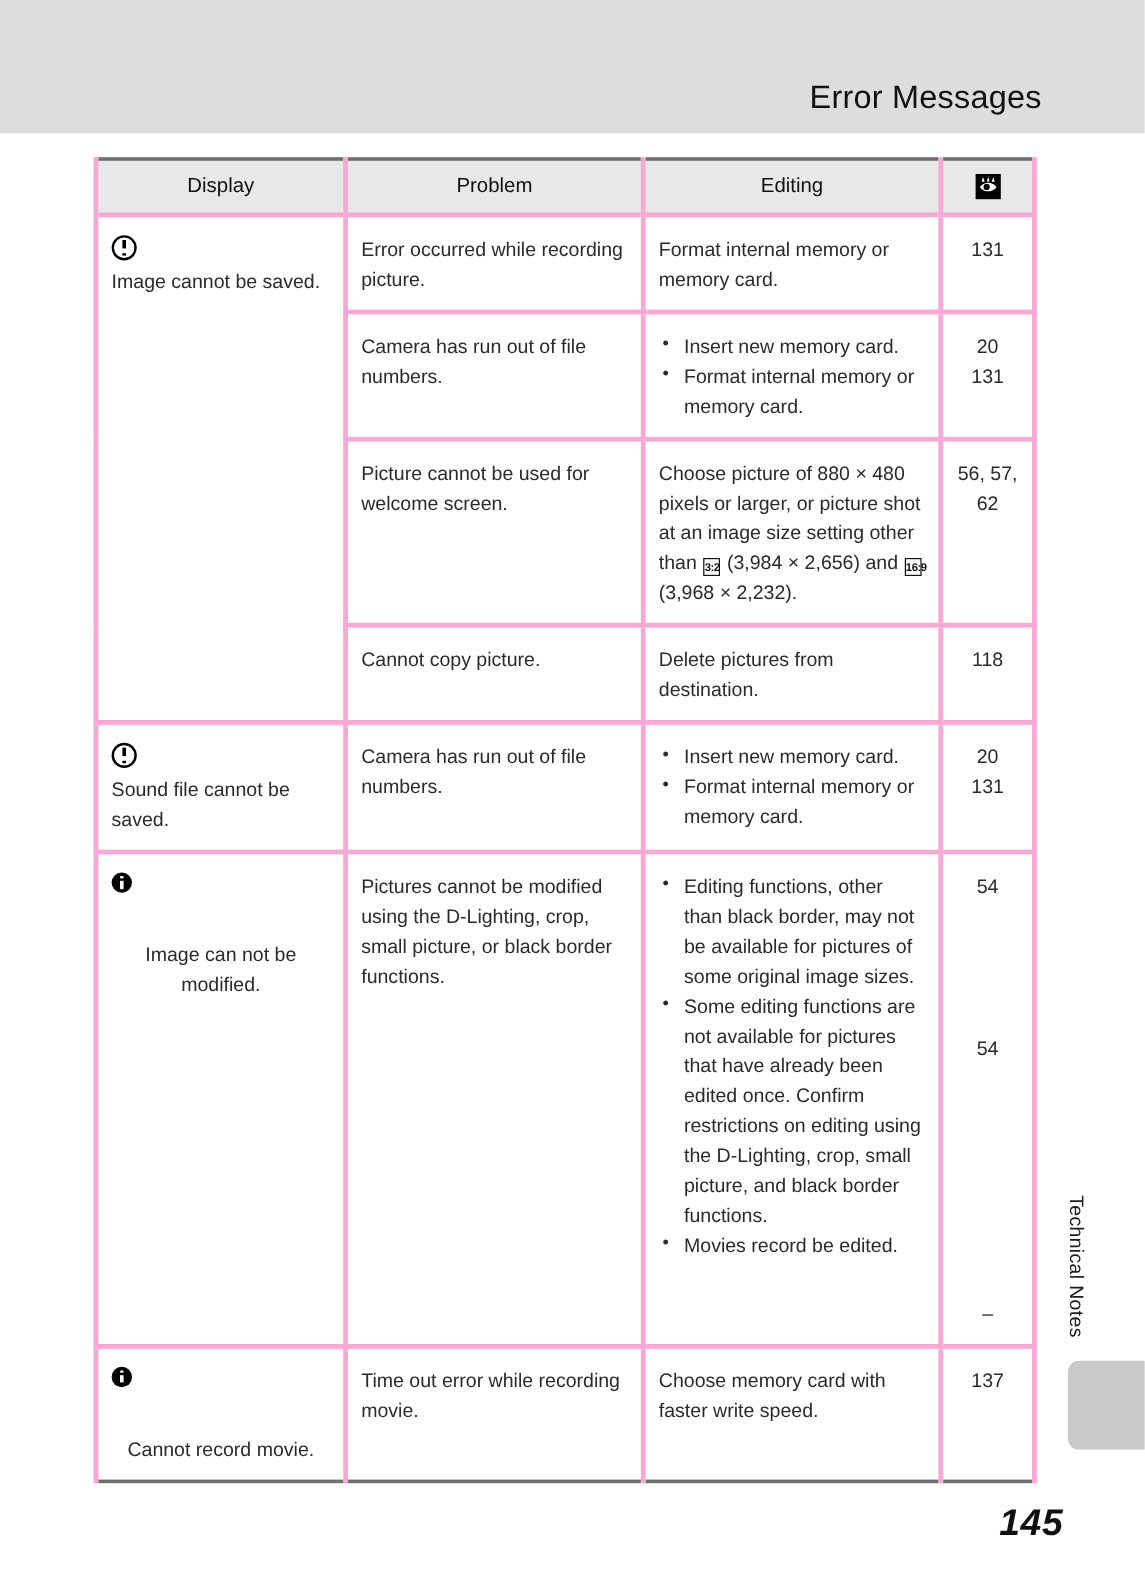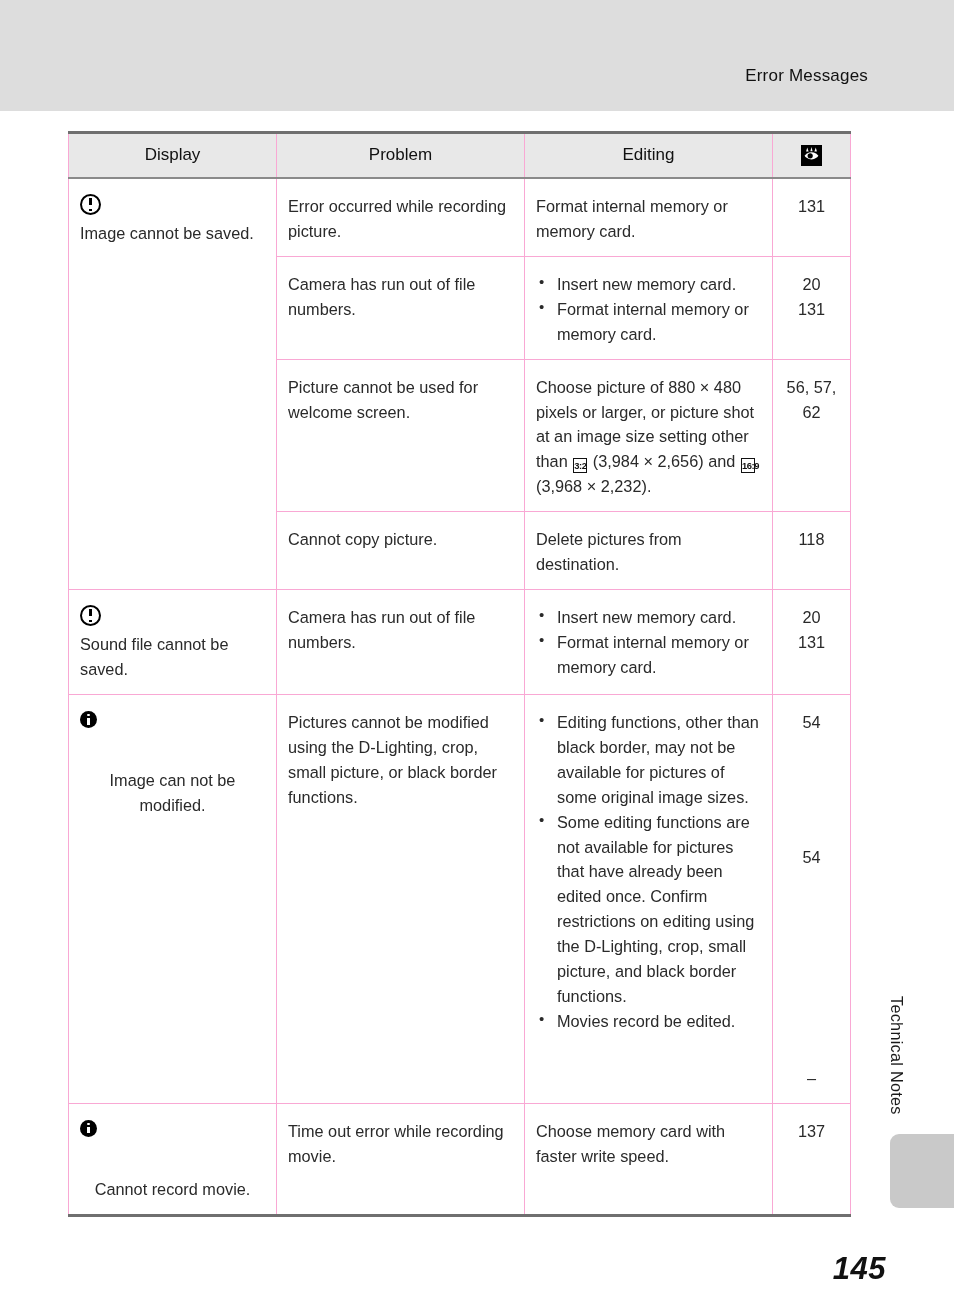--- a/index.html
+++ b/index.html
@@ -22,45 +22,45 @@
     left: 0;
     top: 0;
     width: 954px;
     height: 111px;
     background: #dddddd;
   }
   .head-title {
     position: absolute;
     right: 86px;
     top: 66px;
-    font-size: 17px;
+    font-size: 27px;
     color: #111111;
     letter-spacing: .2px;
     white-space: nowrap;
   }
 
   
   .tbl-wrap {
     position: absolute;
-    left: 68px;
+    left: 78px;
     top: 131px;
     width: 782px;
   }
   table.err {
     border-collapse: collapse;
     table-layout: fixed;
     width: 782px;
   }
   table.err col.c-display  { width: 208px; }
   table.err col.c-problem  { width: 248px; }
   table.err col.c-solution { width: 248px; }
   table.err col.c-page     { width: 78px; }
 
   table.err th, table.err td {
-    border: 1px solid #f9a8d4;
+    border: 4px solid #f9a8d4;
     vertical-align: top;
     padding: 15px 11px 12px 11px;
     font-size: 16.3px;
     line-height: 1.53;
     color: #2a2a2a;
     background: #ffffff;
   }
   table.err thead th {
     background: #e8e8e8;
     text-align: center;

